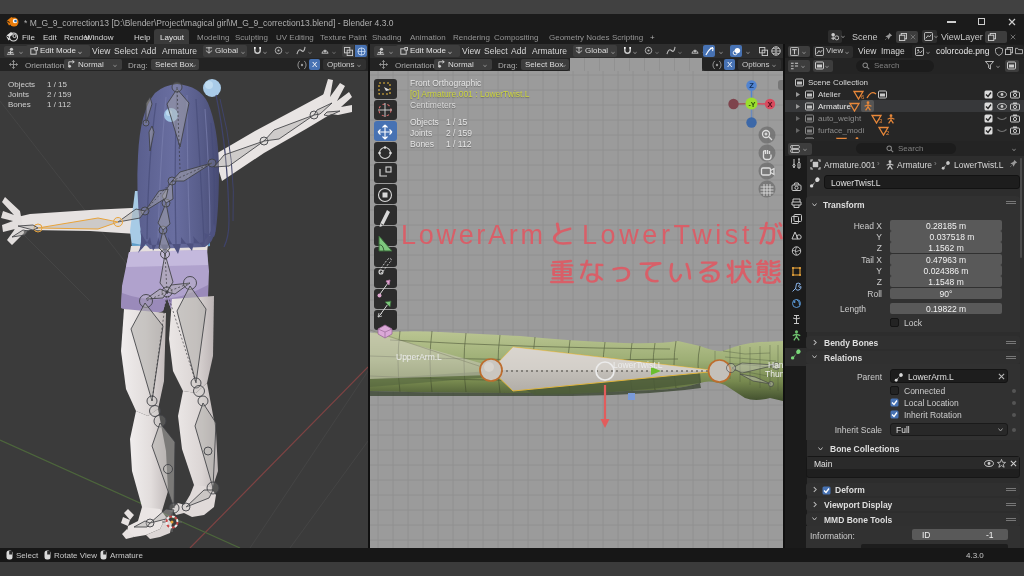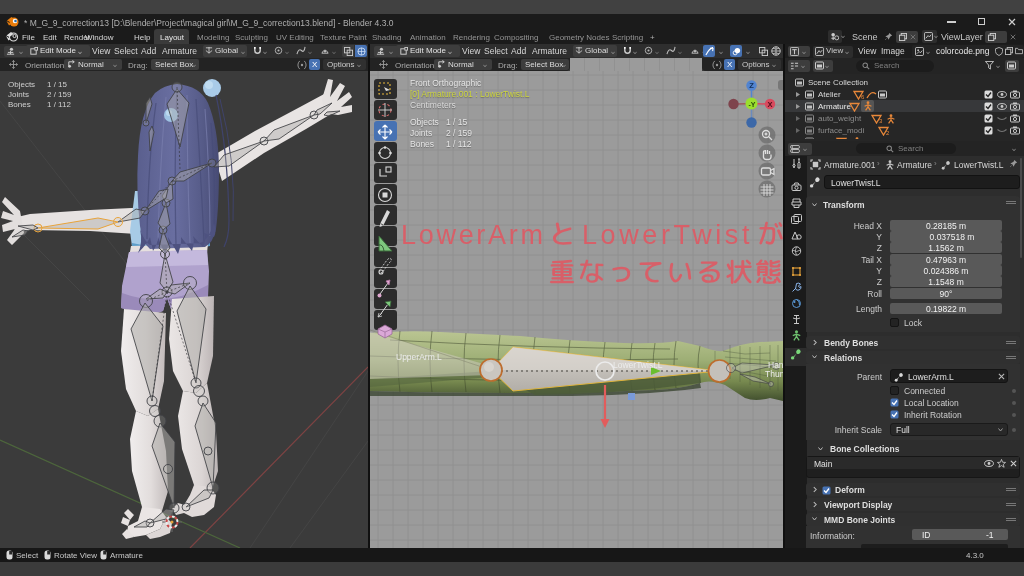--- a/index.html
+++ b/index.html
@@ -976,21 +976,21 @@
 <div class="t" style="left:890px;top:255px;width:112px;text-align:center;font-size:8.5px;color:#f2f2f2">0.47963 m</div>
 <div class="t" style="left:806px;top:266px;width:76px;text-align:right;font-size:8.5px;color:#cdcdcd">Y</div>
 <div class="abs" style="left:890px;top:265px;width:112px;height:10.5px;background:#595959;border-radius:2px"></div>
 <div class="t" style="left:890px;top:266px;width:112px;text-align:center;font-size:8.5px;color:#f2f2f2">0.024386 m</div>
 <div class="t" style="left:806px;top:277px;width:76px;text-align:right;font-size:8.5px;color:#cdcdcd">Z</div>
 <div class="abs" style="left:890px;top:276px;width:112px;height:10.5px;background:#595959;border-radius:2px"></div>
 <div class="t" style="left:890px;top:277px;width:112px;text-align:center;font-size:8.5px;color:#f2f2f2">1.1548 m</div>
 <div class="t" style="left:806px;top:289px;width:76px;text-align:right;font-size:8.5px;color:#cdcdcd">Roll</div>
 <div class="abs" style="left:890px;top:288px;width:112px;height:10.5px;background:#595959;border-radius:2px"></div>
 <div class="t" style="left:890px;top:289px;width:112px;text-align:center;font-size:8.5px;color:#f2f2f2">90°</div>
-<div class="t" style="left:806px;top:304px;width:76px;text-align:right;font-size:8.5px;color:#cdcdcd">Length</div>
+<div class="t" style="left:806px;top:304px;width:60px;text-align:right;font-size:8.5px;color:#cdcdcd">Length</div>
 <div class="abs" style="left:890px;top:303px;width:112px;height:10.5px;background:#595959;border-radius:2px"></div>
 <div class="t" style="left:890px;top:304px;width:112px;text-align:center;font-size:8.5px;color:#f2f2f2">0.19822 m</div>
 <svg class="ic" style="left:890px;top:318px" width="9" height="9" viewBox="0 0 9 9">
     <rect x="0.5" y="0.5" width="8" height="8" rx="1.5" fill="#232323" stroke="#141414"></rect>
   </svg>
 <div class="t" style="left:904px;top:318px;font-size:8.5px;color:#cdcdcd">Lock</div>
 <div class="abs" style="left:806px;top:336px;width:214px;height:13px;background:#303030;border-radius:3px"></div>
 <svg class="ic" style="left:813px;top:339px" width="4" height="7" viewBox="0 0 5 8">
     <path d="M1 1 L4 4 L1 7" stroke="#bbb" stroke-width="1.3" fill="none"></path>
   </svg>
@@ -1071,21 +1071,21 @@
 <svg class="ic" style="left:813px;top:501px" width="4" height="7" viewBox="0 0 5 8">
     <path d="M1 1 L4 4 L1 7" stroke="#bbb" stroke-width="1.3" fill="none"></path>
   </svg>
 <div class="t" style="left:824px;top:500px;font-size:8.5px;color:#dedede;font-weight:bold">Viewport Display</div>
 <div class="abs" style="left:1006px;top:503px;width:10px;height:1px;background:#777"></div>
 <div class="abs" style="left:1006px;top:505px;width:10px;height:1px;background:#777"></div>
 <div class="abs" style="left:806px;top:513px;width:214px;height:13px;background:#303030;border-radius:3px"></div>
 <svg class="ic" style="left:812px;top:517px" width="5" height="4" viewBox="0 0 10 8">
     <path d="M1 1 L5 6 L9 1" stroke="#bbb" stroke-width="2" fill="none"></path>
   </svg>
-<div class="t" style="left:824px;top:515px;font-size:8.5px;color:#dedede;font-weight:bold">MMD Bone Joints</div>
+<div class="t" style="left:824px;top:515px;font-size:8.5px;color:#dedede;font-weight:bold">MMD Bone Tools</div>
 <div class="abs" style="left:1006px;top:518px;width:10px;height:1px;background:#777"></div>
 <div class="abs" style="left:1006px;top:520px;width:10px;height:1px;background:#777"></div>
 <div class="abs" style="left:806px;top:526px;width:214px;height:22px;background:#313131"></div>
 <div class="t" style="left:810px;top:531px;font-size:8.5px;color:#cdcdcd">Information:</div>
 <div class="abs" style="left:912px;top:529px;width:96px;height:11px;background:#595959;border-radius:2px"></div>
 <div class="t" style="left:922px;top:530px;font-size:8.5px;color:#f2f2f2">ID</div>
 <div class="t" style="left:986px;top:530px;font-size:8.5px;color:#f2f2f2">-1</div>
 <div class="abs" style="left:861px;top:544px;width:147px;height:4px;background:#1d1d1d;border-radius:2px 2px 0 0"></div>
 <div class="abs" style="left:1020px;top:158px;width:2px;height:100px;background:#4a4a4a;border-radius:1px"></div>
 <div class="abs" style="left:0;top:548px;width:1024px;height:14px;background:#171717"></div>

